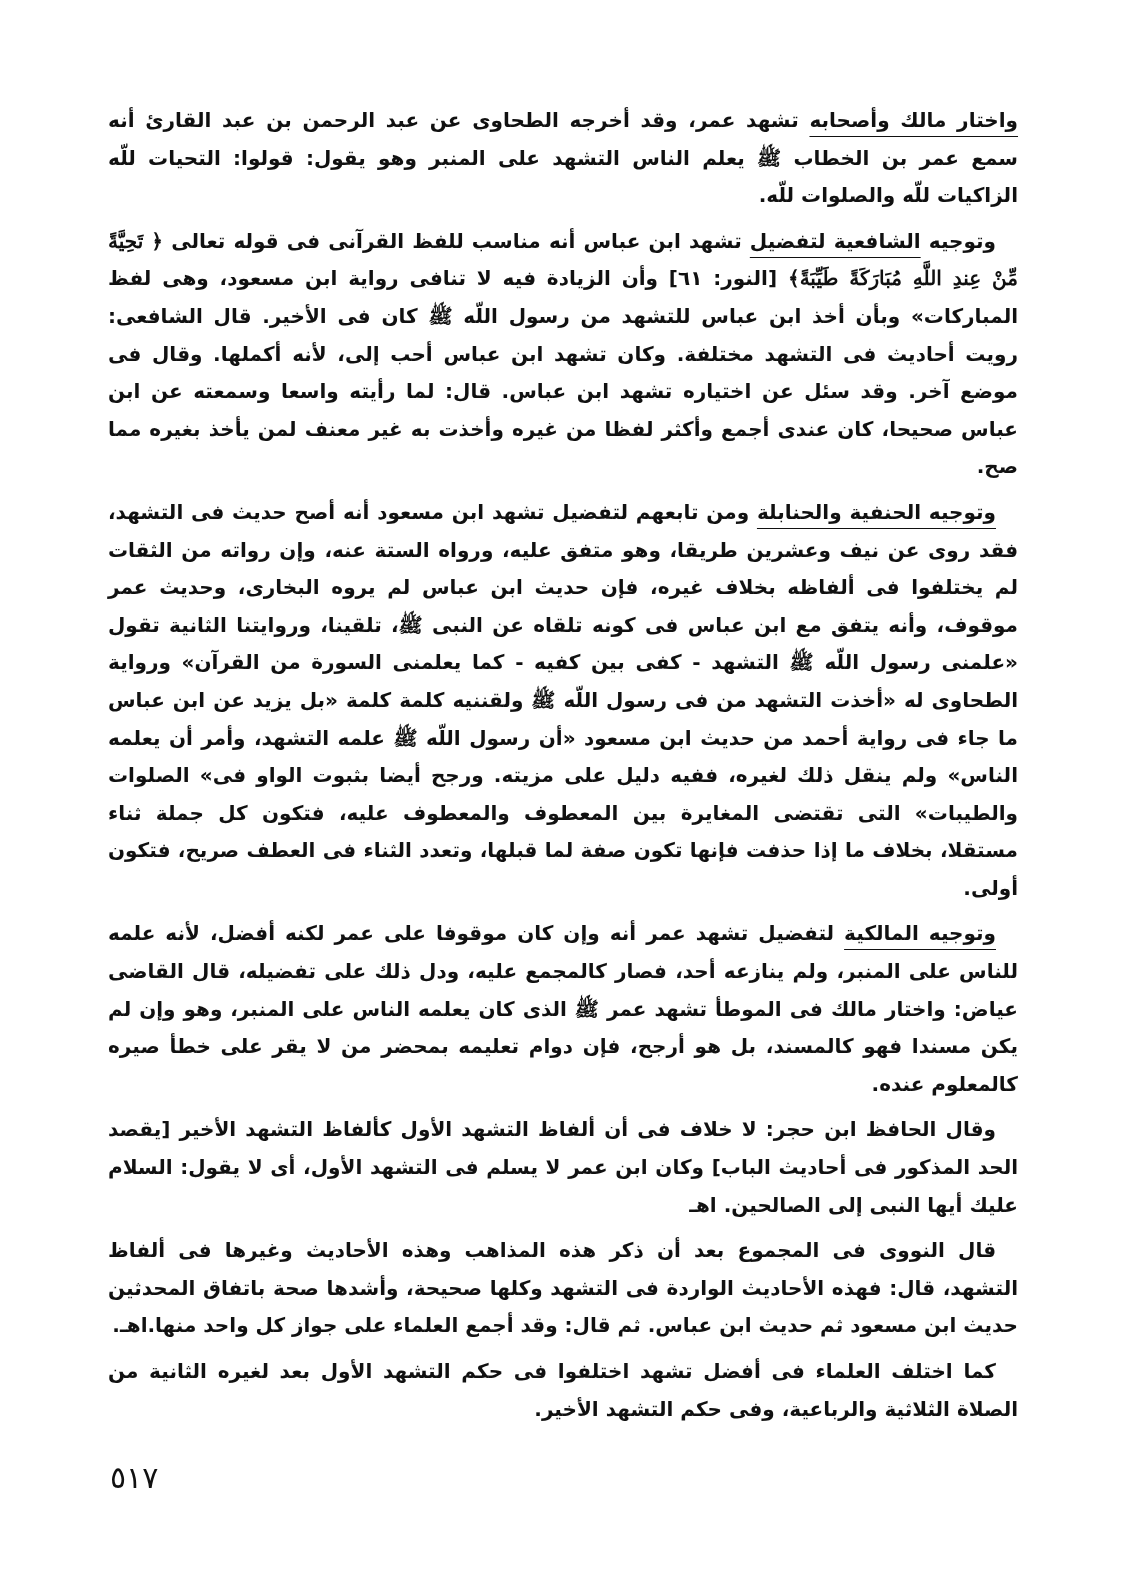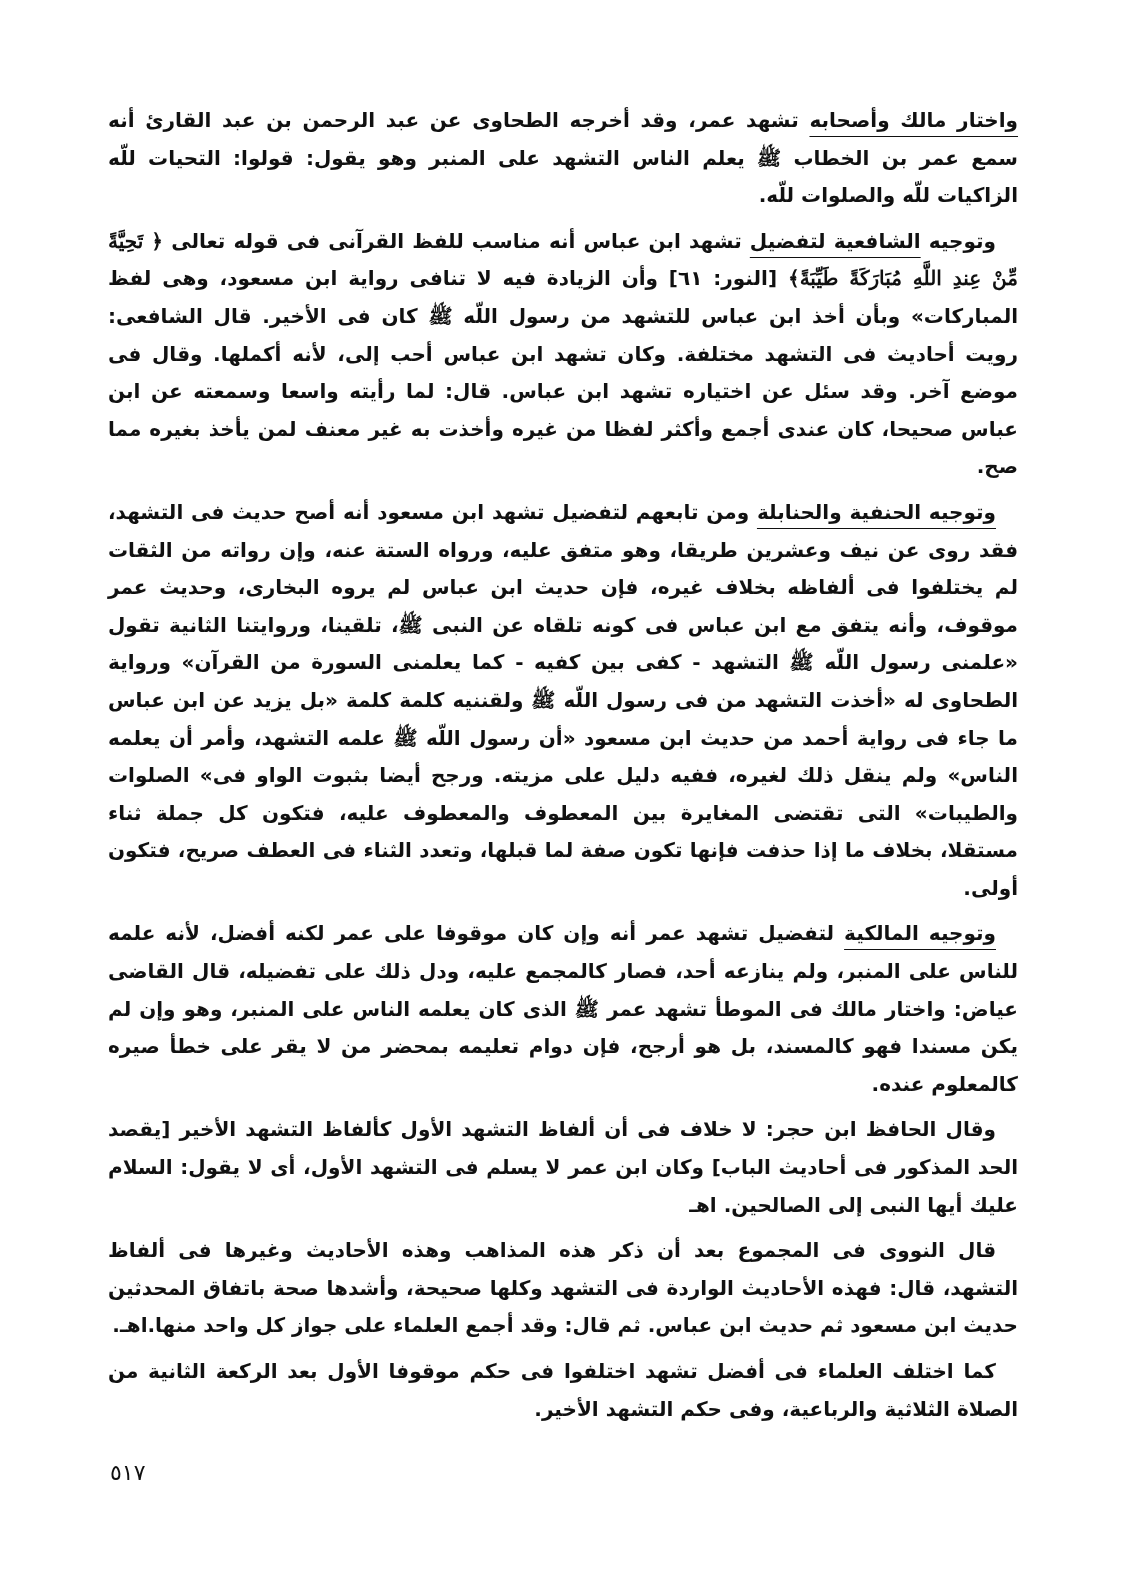--- a/index.html
+++ b/index.html
@@ -40,21 +40,21 @@
       text-decoration-thickness: 1px;
     }
     .quran {
       font-family: "DejaVu Serif", "Liberation Serif", serif;
       font-weight: bold;
     }
     .page-number {
       position: absolute;
       left: 110px;
       top: 1460px;
-      font-size: 22px;
+      font-size: 30px;
       font-family: "DejaVu Sans", "Liberation Sans", sans-serif;
       color: #111;
       direction: rtl;
     }
   </style>
 </head>
 <body>
 
 <div class="page">
 
@@ -63,17 +63,17 @@
   <p class="para indent"><span>وتوجيه </span><span class="ul">الشافعية لتفضيل</span><span> تشهد ابن عباس أنه مناسب للفظ القرآنى فى قوله تعالى </span><span class="quran">﴿ تَحِيَّةً مِّنْ عِندِ اللَّهِ مُبَارَكَةً طَيِّبَةً﴾</span><span> [النور: ٦١] وأن الزيادة فيه لا تنافى رواية ابن مسعود، وهى لفظ المباركات» وبأن أخذ ابن عباس للتشهد من رسول اللّه ﷺ كان فى الأخير. قال الشافعى: رويت أحاديث فى التشهد مختلفة. وكان تشهد ابن عباس أحب إلى، لأنه أكملها. وقال فى موضع آخر. وقد سئل عن اختياره تشهد ابن عباس. قال: لما رأيته واسعا وسمعته عن ابن عباس صحيحا، كان عندى أجمع وأكثر لفظا من غيره وأخذت به غير معنف لمن يأخذ بغيره مما صح.</span></p>
 
   <p class="para indent"><span class="ul">وتوجيه الحنفية والحنابلة</span><span> ومن تابعهم لتفضيل تشهد ابن مسعود أنه أصح حديث فى التشهد، فقد روى عن نيف وعشرين طريقا، وهو متفق عليه، ورواه الستة عنه، وإن رواته من الثقات لم يختلفوا فى ألفاظه بخلاف غيره، فإن حديث ابن عباس لم يروه البخارى، وحديث عمر موقوف، وأنه يتفق مع ابن عباس فى كونه تلقاه عن النبى ﷺ، تلقينا، وروايتنا الثانية تقول «علمنى رسول اللّه ﷺ التشهد - كفى بين كفيه - كما يعلمنى السورة من القرآن» ورواية الطحاوى له «أخذت التشهد من فى رسول اللّه ﷺ ولقننيه كلمة كلمة «بل يزيد عن ابن عباس ما جاء فى رواية أحمد من حديث ابن مسعود «أن رسول اللّه ﷺ علمه التشهد، وأمر أن يعلمه الناس» ولم ينقل ذلك لغيره، ففيه دليل على مزيته. ورجح أيضا بثبوت الواو فى» الصلوات والطيبات» التى تقتضى المغايرة بين المعطوف والمعطوف عليه، فتكون كل جملة ثناء مستقلا، بخلاف ما إذا حذفت فإنها تكون صفة لما قبلها، وتعدد الثناء فى العطف صريح، فتكون أولى.</span></p>
 
   <p class="para indent"><span class="ul">وتوجيه المالكية</span><span> لتفضيل تشهد عمر أنه وإن كان موقوفا على عمر لكنه أفضل، لأنه علمه للناس على المنبر، ولم ينازعه أحد، فصار كالمجمع عليه، ودل ذلك على تفضيله، قال القاضى عياض: واختار مالك فى الموطأ تشهد عمر ﷺ الذى كان يعلمه الناس على المنبر، وهو وإن لم يكن مسندا فهو كالمسند، بل هو أرجح، فإن دوام تعليمه بمحضر من لا يقر على خطأ صيره كالمعلوم عنده.</span></p>
 
   <p class="para indent"><span>وقال الحافظ ابن حجر: لا خلاف فى أن ألفاظ التشهد الأول كألفاظ التشهد الأخير [يقصد الحد المذكور فى أحاديث الباب] وكان ابن عمر لا يسلم فى التشهد الأول، أى لا يقول: السلام عليك أيها النبى إلى الصالحين. اهـ</span></p>
 
   <p class="para indent"><span>قال النووى فى المجموع بعد أن ذكر هذه المذاهب وهذه الأحاديث وغيرها فى ألفاظ التشهد، قال: فهذه الأحاديث الواردة فى التشهد وكلها صحيحة، وأشدها صحة باتفاق المحدثين حديث ابن مسعود ثم حديث ابن عباس. ثم قال: وقد أجمع العلماء على جواز كل واحد منها.اهـ.</span></p>
 
-  <p class="para indent"><span>كما اختلف العلماء فى أفضل تشهد اختلفوا فى حكم موقوفا الأول بعد الركعة الثانية من الصلاة الثلاثية والرباعية، وفى حكم التشهد الأخير.</span></p>
+  <p class="para indent"><span>كما اختلف العلماء فى أفضل تشهد اختلفوا فى حكم التشهد الأول بعد لغيره الثانية من الصلاة الثلاثية والرباعية، وفى حكم التشهد الأخير.</span></p>
 
 </div>
 
 <div class="page-number">٥١٧</div>
 
 </body></html>

